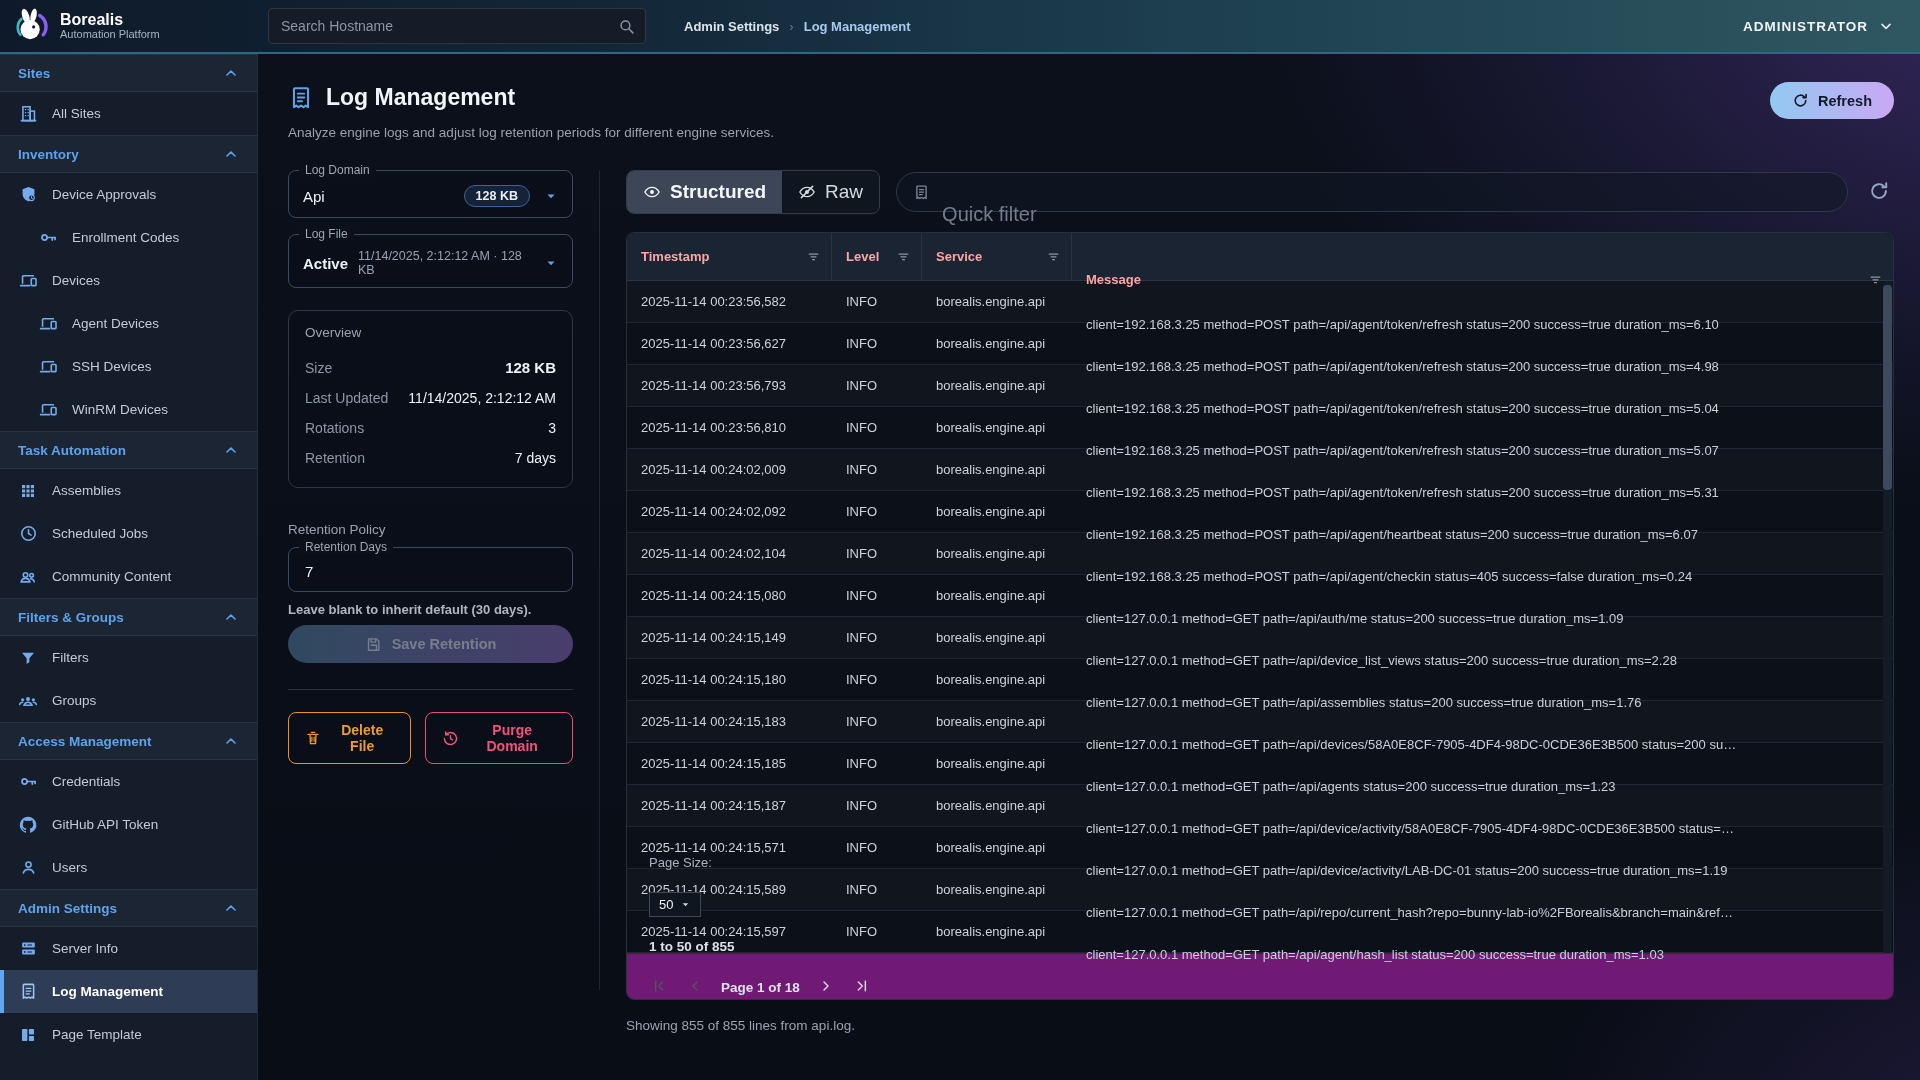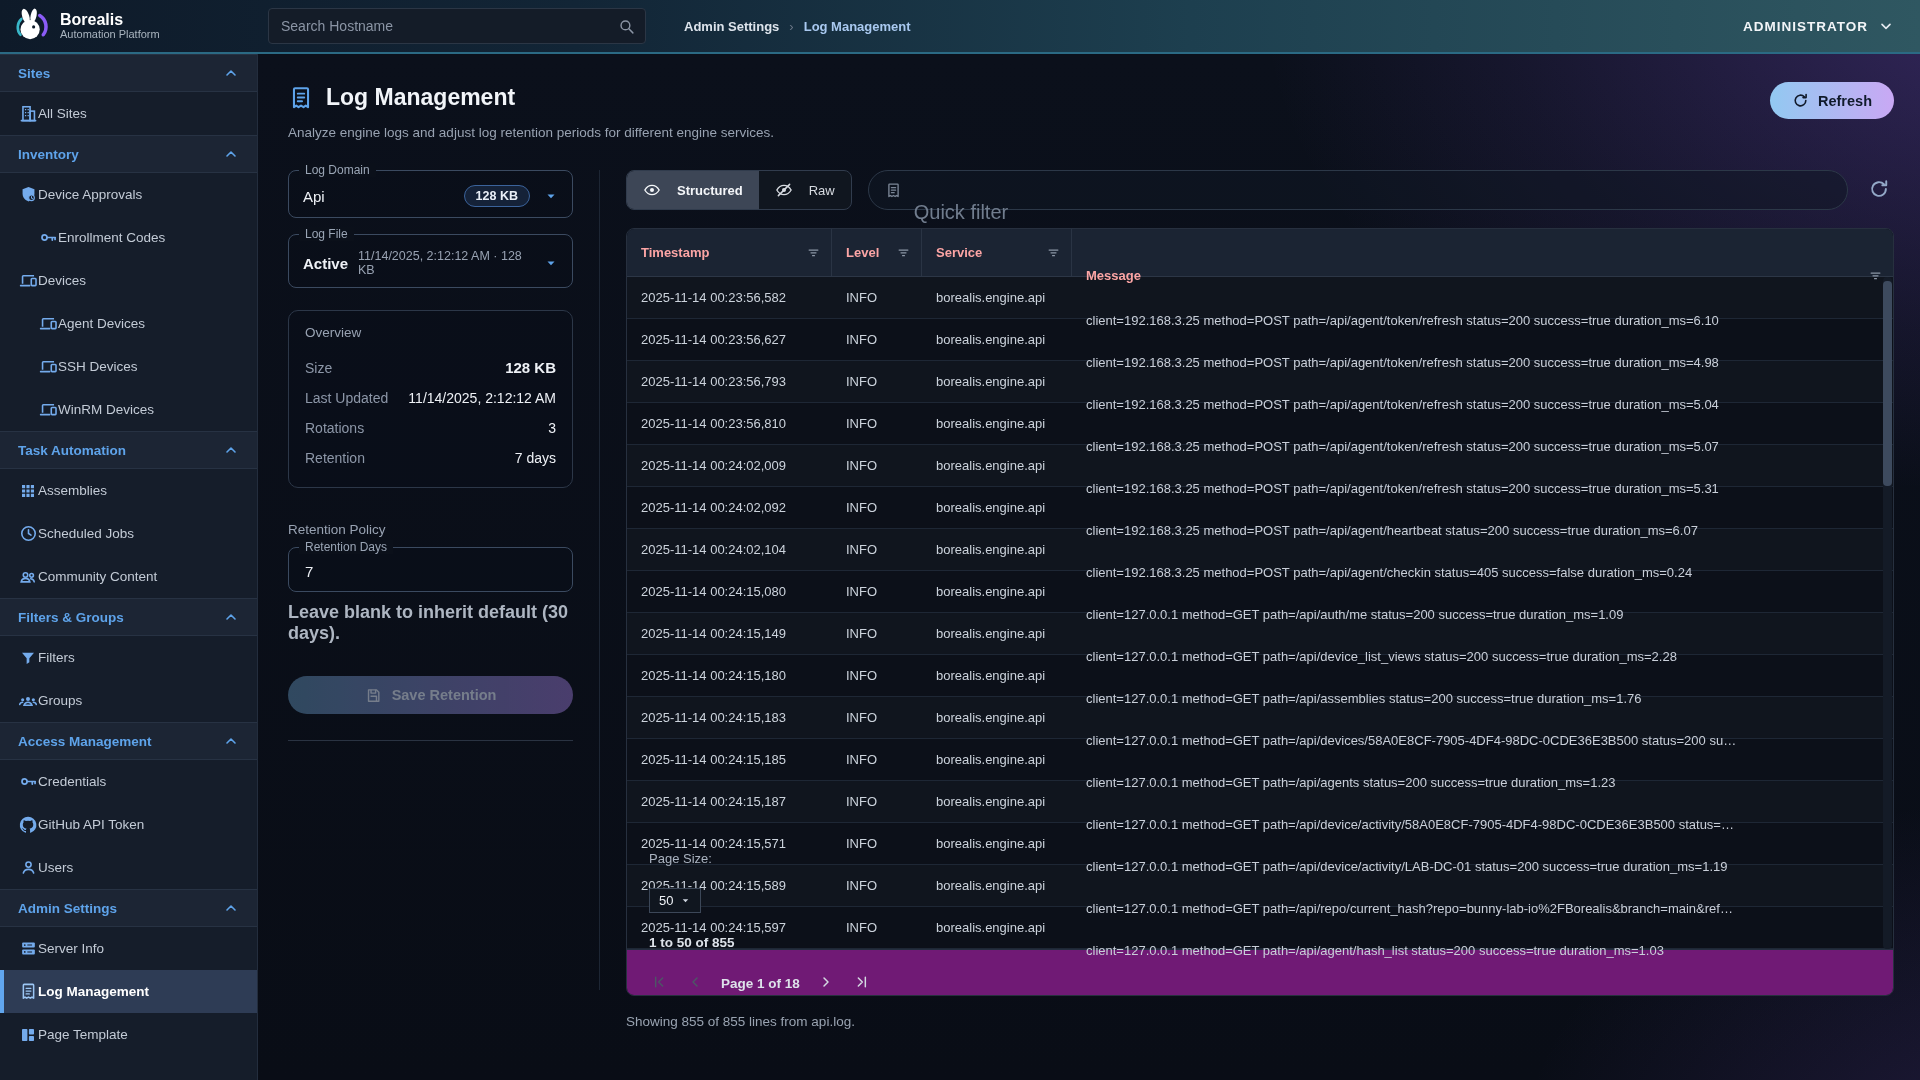--- a/index.html
+++ b/index.html
@@ -30,21 +30,21 @@
   .icon{display:inline-flex;align-items:center;justify-content:center;}
   .icon svg{display:block;}
 
   
   .sidebar{width:258px;flex:none;background:#151d2a;border-right:1px solid #232d3d;overflow:hidden;}
   .side-section-header{height:38px;display:flex;align-items:center;justify-content:space-between;
     padding:0 18px;background:#1c2534;border-top:1px solid rgba(60,74,96,.35);border-bottom:1px solid rgba(60,74,96,.35);
     cursor:pointer;}
   .side-section-header .label{color:#5ea3ea;font-size:13.5px;font-weight:bold;}
   .side-section-header .icon{color:#5ea3ea;}
-  .side-item{height:43px;display:flex;align-items:center;gap:0;padding:0 12px 0 18px;cursor:pointer;color:#c3cbd6;font-size:13.5px;}
+  .side-item{height:43px;display:flex;align-items:center;gap:14px;padding:0 12px 0 18px;cursor:pointer;color:#c3cbd6;font-size:13.5px;}
   .side-item .icon{color:#74abec;width:20px;flex:none;}
   .side-item.indent{padding-left:38px;}
   .side-item.active{background:#2e3c55;border-left:4px solid #61a6ee;padding-left:14px;color:#fff;font-weight:bold;}
   .side-item.active .icon{color:#9cc6f4;}
 
   
   .main{flex:1;position:relative;overflow:hidden;
     background:
       radial-gradient(1150px 760px at 106% -6%, rgba(122,78,205,.38), rgba(122,78,205,.10) 45%, transparent 66%),
       radial-gradient(900px 650px at 108% 110%, rgba(122,78,205,.22), transparent 60%),
@@ -76,36 +76,36 @@
 
   .overview-card{border:1px solid #2c3748;border-radius:10px;padding:14px 16px;margin-top:22px;background:rgba(10,15,25,.35);}
   .overview-title{color:#98a2b2;font-size:13.5px;margin-bottom:12px;}
   .ov-row{display:flex;justify-content:space-between;align-items:baseline;padding:7px 0;text-align:center;}
   .ov-label{color:#8d97a8;font-size:14px;}
   .ov-value{color:#eef1f6;font-size:14px;}
   .ov-value.strong{font-weight:bold;font-size:15px;}
 
   .section-label{color:#98a2b2;font-size:13.5px;margin:34px 0 10px 0;}
   .fieldset input{width:100%;background:transparent;border:none;outline:none;color:#eef1f6;font-size:15px;font-family:inherit;}
-  .helper-text{color:#aeb6c2;font-size:18px;font-weight:bold;margin:4px 0 32px;}
+  .helper-text{color:#aeb6c2;font-size:13px;font-weight:bold;margin:4px 0 8px;}
   .save-btn{width:100%;height:38px;border:none;border-radius:19px;display:flex;align-items:center;justify-content:center;gap:10px;
     background:linear-gradient(90deg,#3d5d78,#5f4d89);color:#9aa3b2;font-size:14.5px;font-weight:bold;font-family:inherit;
     opacity:.75;cursor:default;}
   .divider{border-top:1px solid #2a3342;margin:26px 0 22px;}
   .danger-row{display:flex;gap:14px;}
   .outline-btn{display:flex;align-items:center;gap:9px;border-radius:8px;padding:9px 16px;font-size:14px;font-weight:bold;
     background:transparent;cursor:pointer;font-family:inherit;}
   .outline-btn.orange{border:1px solid #ef9020;color:#ef9c2e;}
   .outline-btn.pink{border:1px solid #f0497a;color:#f2527f;}
 
   
   .viewer{flex:1;padding-left:26px;min-width:0;}
   .viewer-toolbar{display:flex;align-items:center;margin-bottom:18px;}
   .toggle-group{display:flex;border:1px solid #313c4d;border-radius:8px;overflow:hidden;background:#10161f;flex:none;}
-  .toggle-btn{display:flex;align-items:center;gap:16px;padding:10px 16px;font-size:13px;color:#d6dae0;cursor:pointer;}
+  .toggle-btn{display:flex;align-items:center;gap:9px;padding:10px 16px;font-size:19px;color:#d6dae0;cursor:pointer;}
   .toggle-btn.selected{background:#3d4656;color:#f4f6f9;font-weight:bold;}
   .toggle-btn .icon{color:currentColor;}
   .quick-filter{flex:1;height:40px;margin-left:16px;border:1px solid #2c3848;border-radius:20px;background:rgba(17,24,37,.55);
     display:flex;align-items:center;padding:0 16px;gap:10px;}
   .quick-filter .icon{color:#7b8696;}
   .quick-filter input{flex:1;background:transparent;border:none;outline:none;color:#d6dce5;font-size:20px;font-family:inherit;margin-top:44px;}
   .quick-filter input::placeholder{color:#717d8e;}
   .toolbar-refresh{margin-left:16px;color:#93a8c7;background:none;border:none;cursor:pointer;padding:4px;}
 
   .log-table{border:1px solid #27303f;border-radius:8px;overflow:hidden;background:#0d121c;position:relative;}
@@ -505,20 +505,41 @@
               <svg width="17" height="17" viewBox="0 0 24 24">
                   <path d="M5 4h11L19.5 7.5V20H5z" fill="none" stroke="currentColor" stroke-width="2" stroke-linejoin="round"></path>
                   <path d="M8.5 4v4.6h6.5V4M7.8 13h8.4v7" fill="none" stroke="currentColor" stroke-width="2" stroke-linejoin="round"></path>
                 </svg>
             </span>
             <span>Save Retention</span>
           </button>
 
           <div class="divider"></div>
 
+          <div class="danger-row">
+            <button class="outline-btn orange">
+              <span class="icon">
+                <svg width="16" height="16" viewBox="0 0 24 24">
+                    <path d="M4.5 6.5h15M9.5 3.5h5M7.5 6.5l.7 14h7.6l.7-14" fill="none" stroke="currentColor" stroke-width="2" stroke-linecap="round" stroke-linejoin="round"></path>
+                    <path d="M10.3 10.5v6.5M13.7 10.5v6.5" stroke="currentColor" stroke-width="1.8" stroke-linecap="round"></path>
+                  </svg>
+              </span>
+              <span>Delete File</span>
+            </button>
+            <button class="outline-btn pink">
+              <span class="icon">
+                <svg width="17" height="17" viewBox="0 0 24 24">
+                    <path d="M5.3 6.6A8.6 8.6 0 1 1 3.4 12" fill="none" stroke="currentColor" stroke-width="2.1" stroke-linecap="round"></path>
+                    <path d="M5.3 2.8v3.8h3.8" fill="none" stroke="currentColor" stroke-width="2.1" stroke-linecap="round" stroke-linejoin="round"></path>
+                    <path d="M12 8v4.2l2.8 1.8" fill="none" stroke="currentColor" stroke-width="2" stroke-linecap="round"></path>
+                  </svg>
+              </span>
+              <span>Purge Domain</span>
+            </button>
+          </div>
         </div>
 
         <div class="viewer">
           <div class="viewer-toolbar">
             <div class="toggle-group">
               <div class="toggle-btn selected">
                 <span class="icon">
                   <svg width="18" height="18" viewBox="0 0 24 24">
                       <path d="M2.5 12S6 5.8 12 5.8 21.5 12 21.5 12 18 18.2 12 18.2 2.5 12 2.5 12z" fill="none" stroke="currentColor" stroke-width="1.9"></path>
                       <circle cx="12" cy="12" r="2.7" fill="currentColor"></circle>

